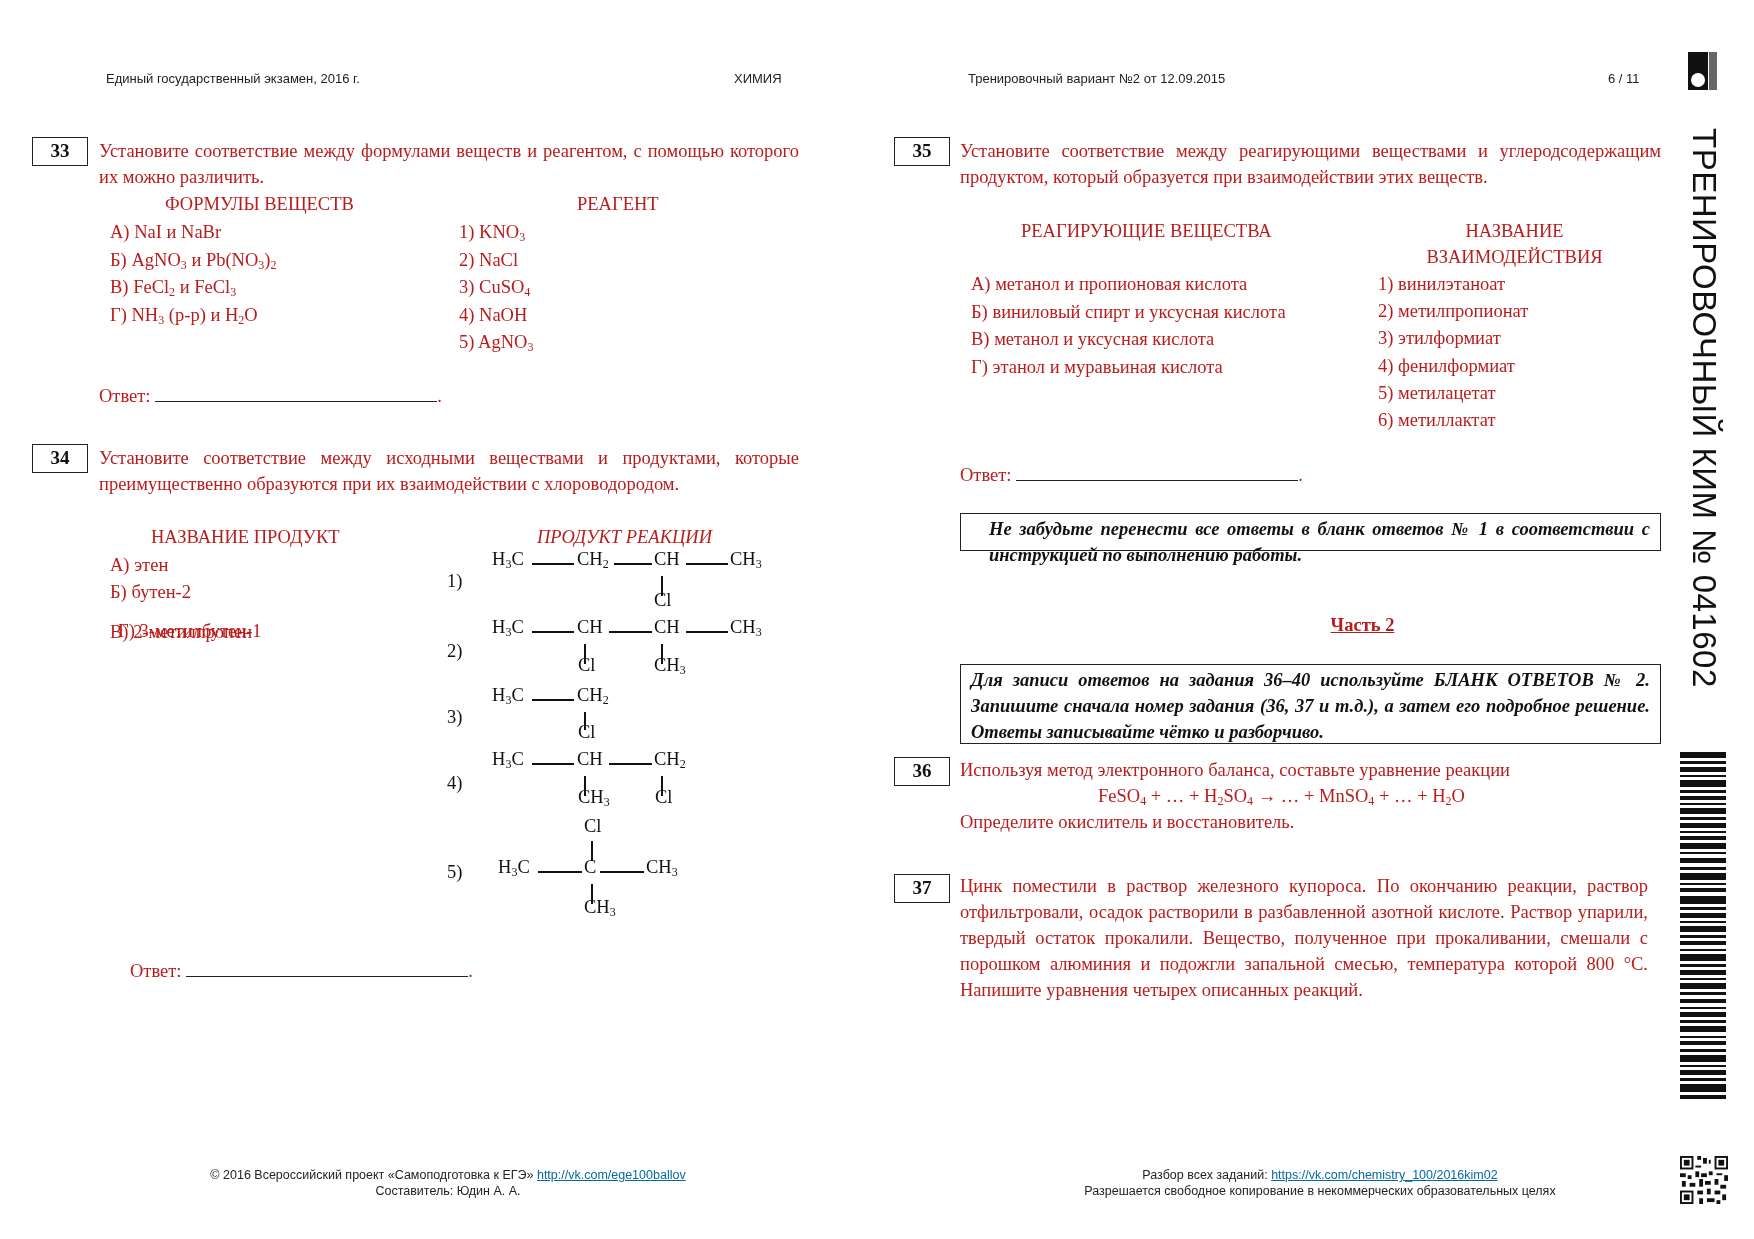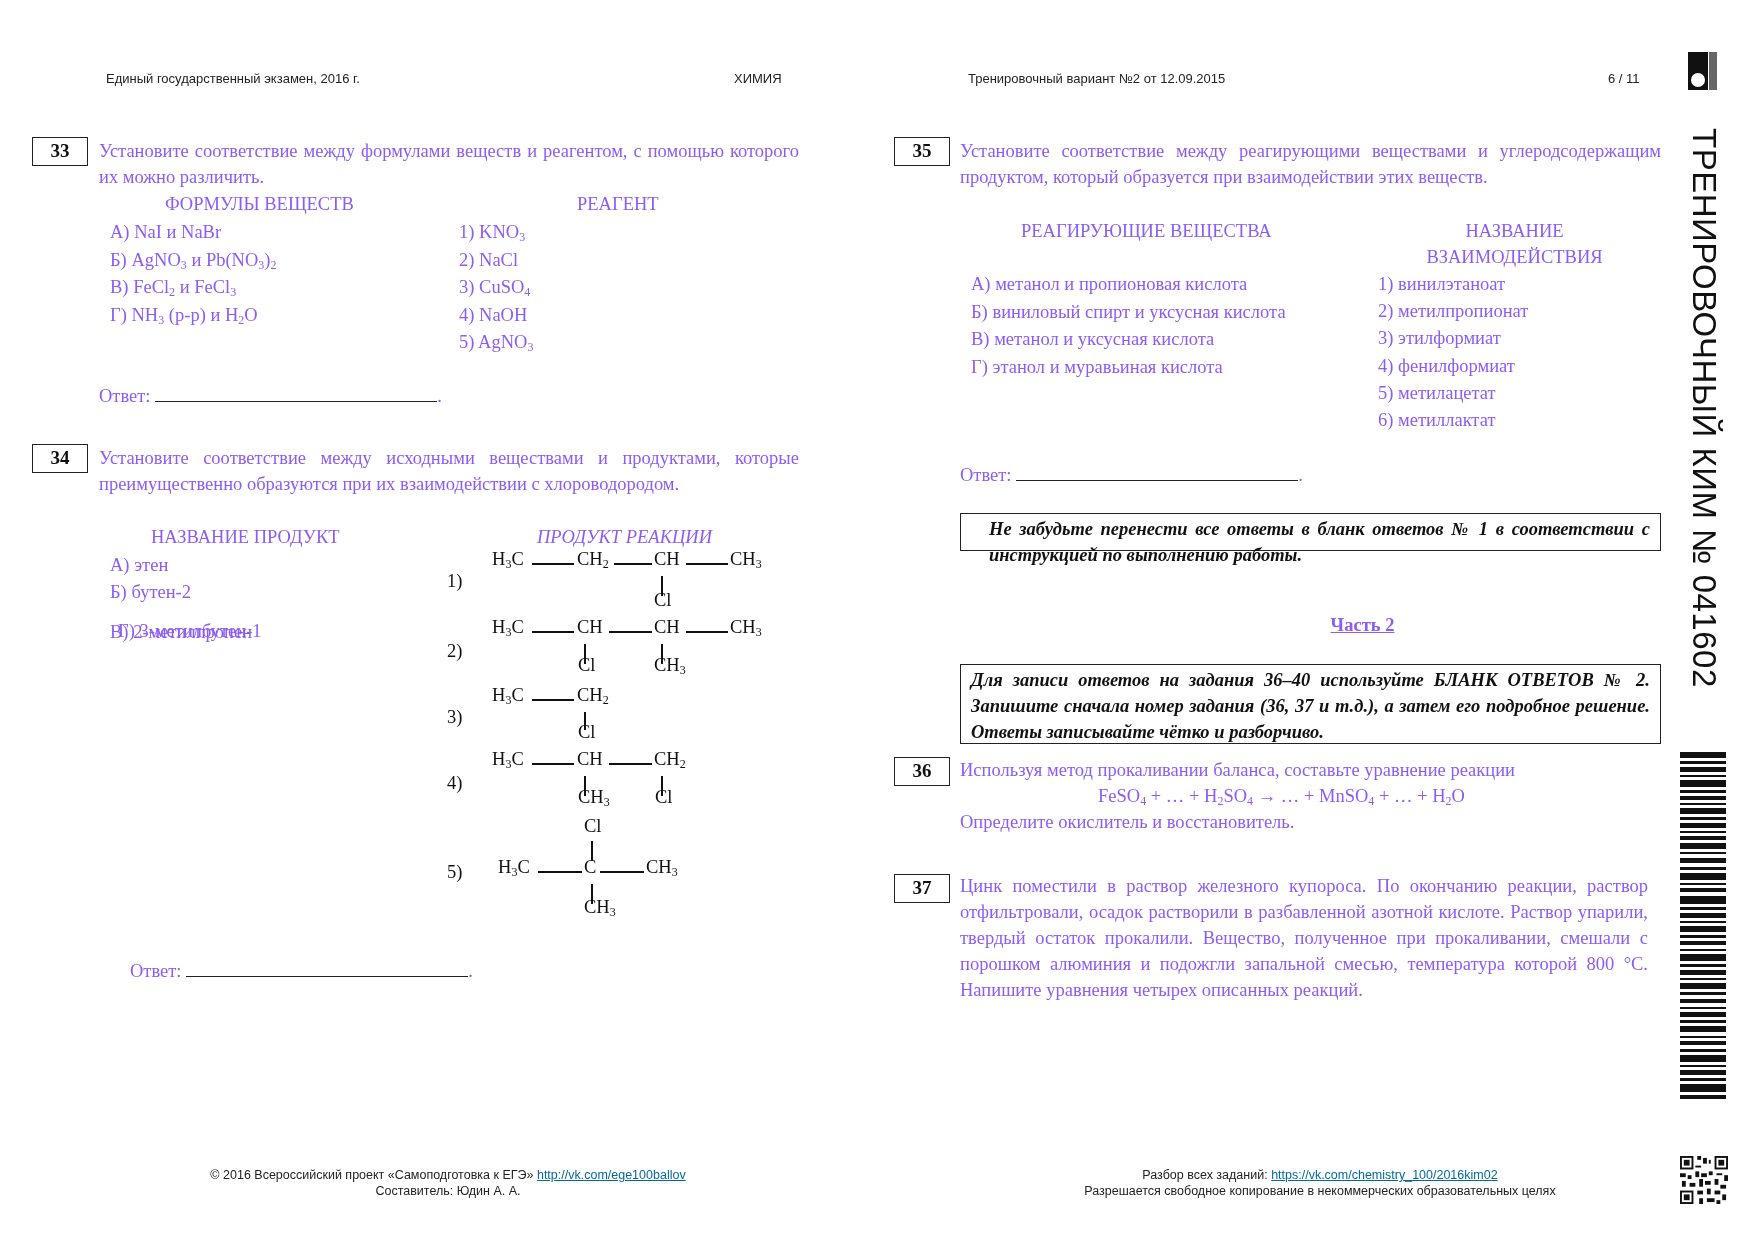--- a/index.html
+++ b/index.html
@@ -1,21 +1,21 @@
 <!DOCTYPE html>
 <html><head>
 <meta charset="utf-8">
 <style>
   * { box-sizing: border-box; margin: 0; padding: 0; }
   html, body { width: 1754px; height: 1239px; background: #ffffff; overflow: hidden; }
   body { position: relative; color: #111; font-family: "Liberation Serif", serif; }
 
   .hdr { position: absolute; top: 71px; font-family: "Liberation Sans", sans-serif; font-size: 13px; color: #222; white-space: nowrap; }
 
-  .serif { font-family: "Liberation Serif", serif; font-size: 18.5px; line-height: 26px; color: #8b5cf6; }
+  .serif { font-family: "Liberation Serif", serif; font-size: 18.5px; line-height: 26px; color: #b91c1c; }
   .qnum { position: absolute; width: 56px; height: 29px; border: 1.5px solid #222; font-family: "Liberation Serif", serif; font-weight: bold; font-size: 19px; text-align: center; line-height: 26px; }
   .abs { position: absolute; }
   .justify { text-align: justify; text-align-last: left; }
   sub { font-size: 12px; vertical-align: -3px; line-height: 0; }
 
   .answer-line { display: inline-block; border-bottom: 1px solid #222; height: 18px; vertical-align: baseline; }
 
   .notice { position: absolute; border: 1.5px solid #222; font-family: "Liberation Serif", serif; font-style: italic; font-weight: bold; font-size: 18.5px; line-height: 26px; padding: 2px 10px; }
 
   .chem { position: absolute; font-family: "Liberation Serif", serif; font-size: 18.5px; white-space: nowrap; }
@@ -173,21 +173,21 @@
   <span>Ответ:</span>
   <span class="answer-line" style="width:282px;"></span>.
 </div>
 
 <div class="notice justify" style="left:960px; top:513px; width:701px; height:38px;padding-left:28px;">Не забудьте перенести все ответы в бланк ответов № 1 в соответствии с инструкцией по выполнению работы.</div>
 
 <div class="abs serif" style="left:1012px; top:612px; width:701px; text-align:center; font-weight:bold;text-decoration:underline;">Часть 2</div>
 <div class="notice justify" style="left:960px; top:664px; width:701px; height:80px;">Для записи ответов на задания 36–40 используйте БЛАНК ОТВЕТОВ № 2. Запишите сначала номер задания (36, 37 и т.д.), а затем его подробное решение. Ответы записывайте чётко и разборчиво.</div>
 
 <div class="qnum" style="left:894px; top:757px;">36</div>
-<div class="abs serif" style="left:960px; top:757px;">Используя метод прокаливании баланса, составьте уравнение реакции</div>
+<div class="abs serif" style="left:960px; top:757px;">Используя метод электронного баланса, составьте уравнение реакции</div>
 <div class="abs serif" style="left:1098px; top:783px;">FeSO<sub>4</sub> + … + H<sub>2</sub>SO<sub>4</sub> → … + MnSO<sub>4</sub> + … + H<sub>2</sub>O</div>
 <div class="abs serif" style="left:960px; top:809px;">Определите окислитель и восстановитель.</div>
 
 <div class="qnum" style="left:894px; top:874px;">37</div>
 <div class="abs serif justify" style="left:960px; top:873px; width:688px;">Цинк поместили в раствор железного купороса. По окончанию реакции, раствор отфильтровали, осадок растворили в разбавленной азотной кислоте. Раствор упарили, твердый остаток прокалили. Вещество, полученное при прокаливании, смешали с порошком алюминия и подожгли запальной смесью, температура которой 800 °С. Напишите уравнения четырех описанных реакций.</div>
 
 <div class="footer" style="left:168px; top:1167px; width:560px;">
   <div><span>© 2016 Всероссийский проект «Самоподготовка к ЕГЭ»</span> <a class="link">http://vk.com/ege100ballov</a></div>
   <div>Составитель: Юдин А. А.</div>
 </div>

